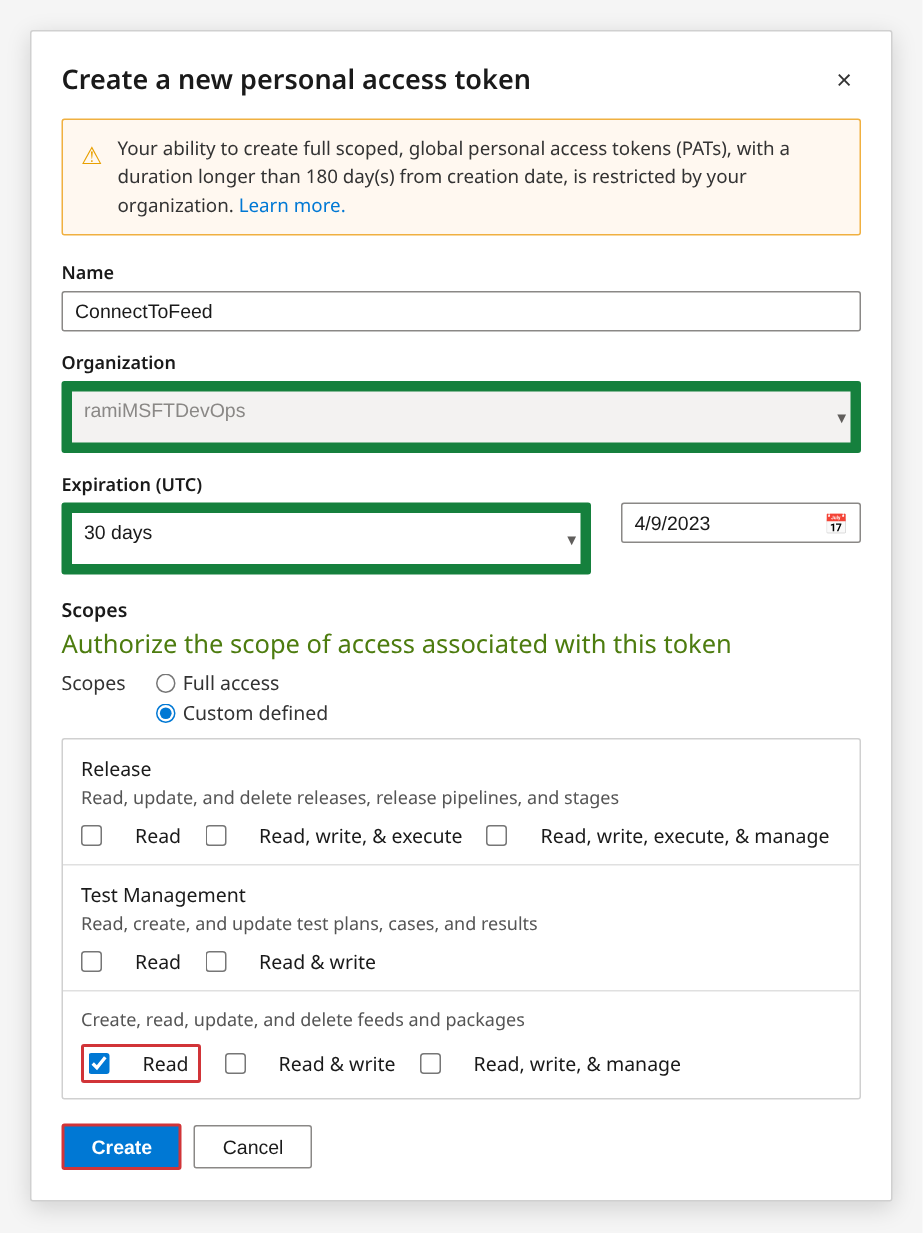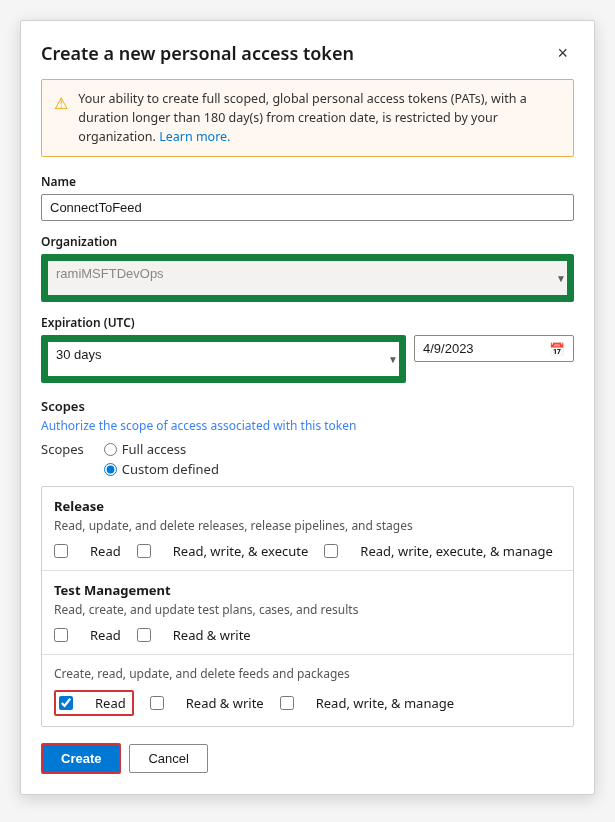--- a/index.html
+++ b/index.html
@@ -103,21 +103,21 @@
       right: 8px;
       top: 50%;
       transform: translateY(-50%);
       color: #605e5c;
       pointer-events: none;
       font-size: 10px;
     }
 
     .field-row {
       display: flex;
-      gap: 8px;
+      gap: 20px;
       margin-bottom: 14px;
     }
     .field-row .field-col {
       flex: 1;
     }
     .field-col-date {
       flex: 0 0 160px;
     }
 
     .date-input-wrap {
@@ -149,22 +149,22 @@
     .scopes-section {
       margin-bottom: 10px;
     }
     .scopes-title {
       font-size: 13px;
       font-weight: 600;
       color: #1a1a1a;
       margin-bottom: 2px;
     }
     .scopes-desc {
-      font-size: 12px;
-      color: #3b82f6;
+      font-size: 17px;
+      color: #4d7c0f;
       margin-bottom: 6px;
     }
     .radio-row {
       display: flex;
       gap: 18px;
       align-items: center;
       margin-bottom: 2px;
     }
     .radio-label {
       display: flex;
@@ -188,21 +188,21 @@
     }
 
     .scope-section {
       border-bottom: 1px solid #e0e0e0;
       padding: 10px 12px;
     }
     .scope-section:last-child { border-bottom: none; }
 
     .scope-section-title {
       font-size: 13px;
-      font-weight: 700;
+      font-weight: 400;
       color: #1a1a1a;
       margin-bottom: 2px;
     }
     .scope-section-desc {
       font-size: 12px;
       color: #555;
       margin-bottom: 8px;
     }
     .scope-checkboxes {
       display: flex;

